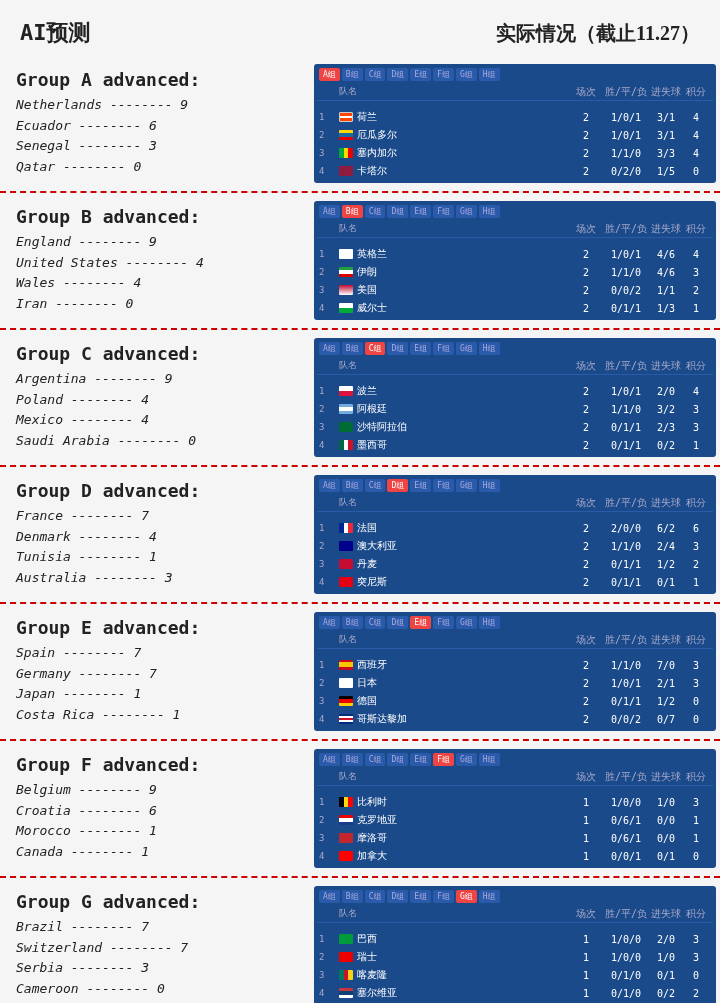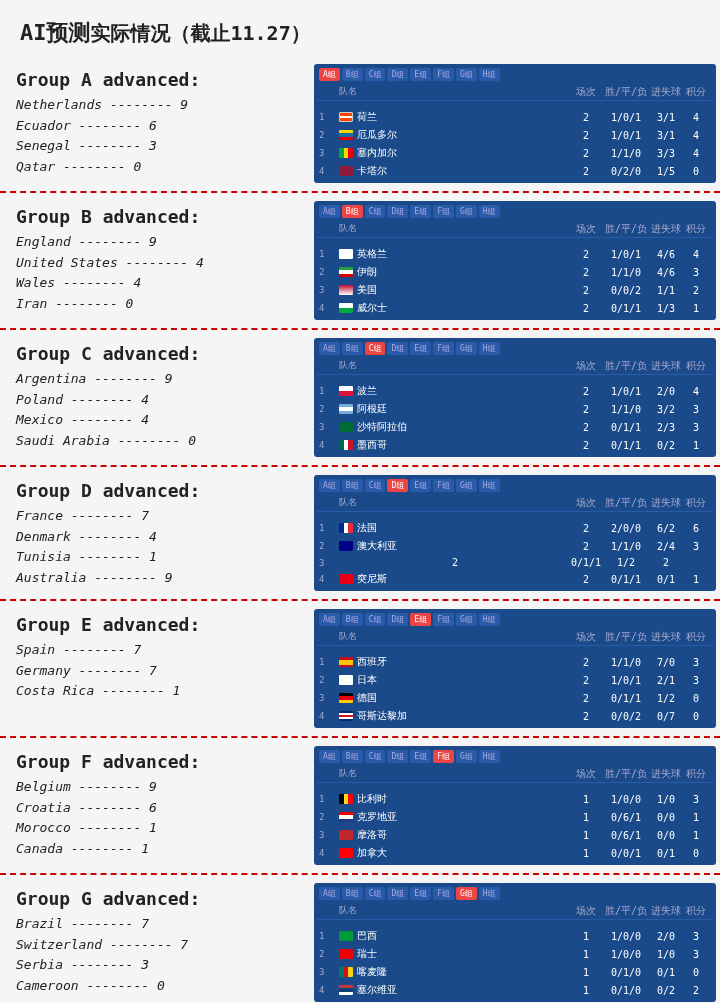--- a/index.html
+++ b/index.html
@@ -10,32 +10,34 @@
       font-family: 'SimSun', 'Microsoft YaHei', monospace, sans-serif;
       font-size: 13px;
     }
     .page-container {
       width: 720px;
       background: #f5f5f5;
       padding: 10px 0;
     }
     .header-row {
       display: flex;
+      justify-content: space-between;
       align-items: center;
       padding: 8px 20px 12px 20px;
     }
     .header-left {
       font-size: 22px;
       font-weight: bold;
       color: #222;
     }
     .header-right {
       font-size: 20px;
       font-weight: bold;
       color: #222;
+      font-family: Liberation Serif, serif;
     }
     .group-section {
       display: flex;
       flex-direction: row;
       margin-bottom: 0;
       border-bottom: 2px dashed #c00;
       padding-bottom: 4px;
       margin-bottom: 4px;
     }
     .group-left {
@@ -391,21 +393,21 @@
             </div>
           </div>
         </div>
       </div>
       <div class="group-section">
         <div class="group-left">
           <div class="group-title">Group D advanced:</div>
           <div class="team-line">France -------- 7</div>
           <div class="team-line">Denmark -------- 4</div>
           <div class="team-line">Tunisia -------- 1</div>
-          <div class="team-line">Australia -------- 9</div>
+          <div class="team-line">Australia -------- 3</div>
         </div>
         <div class="group-right">
           <div class="standings-table">
             <div class="standings-header-tabs">
               <div class="tab-item ">A组</div>
               <div class="tab-item ">B组</div>
               <div class="tab-item ">C组</div>
               <div class="tab-item active">D组</div>
               <div class="tab-item ">E组</div>
               <div class="tab-item ">F组</div>
@@ -437,20 +439,24 @@
       <span class="flag-box flag-australia"></span>
       <span>澳大利亚</span>
     </div>
               <div class="cell-center">2</div>
               <div class="cell-center">1/1/0</div>
               <div class="cell-center">2/4</div>
               <div class="cell-center">3</div>
             </div>
             <div class="standings-row">
               <div class="rank-num">3</div>
+              <div class="team-name-cell">
+      <span class="flag-box flag-denmark"></span>
+      <span>丹麦</span>
+    </div>
               <div class="cell-center">2</div>
               <div class="cell-center">0/1/1</div>
               <div class="cell-center">1/2</div>
               <div class="cell-center">2</div>
             </div>
             <div class="standings-row">
               <div class="rank-num">4</div>
               <div class="team-name-cell">
       <span class="flag-box flag-tunisia"></span>
       <span>突尼斯</span>
@@ -461,20 +467,21 @@
               <div class="cell-center">1</div>
             </div>
           </div>
         </div>
       </div>
       <div class="group-section">
         <div class="group-left">
           <div class="group-title">Group E advanced:</div>
           <div class="team-line">Spain -------- 7</div>
           <div class="team-line">Germany -------- 7</div>
+          <div class="team-line">Japan -------- 1</div>
           <div class="team-line">Costa Rica -------- 1</div>
         </div>
         <div class="group-right">
           <div class="standings-table">
             <div class="standings-header-tabs">
               <div class="tab-item ">A组</div>
               <div class="tab-item ">B组</div>
               <div class="tab-item ">C组</div>
               <div class="tab-item ">D组</div>
               <div class="tab-item active">E组</div>

